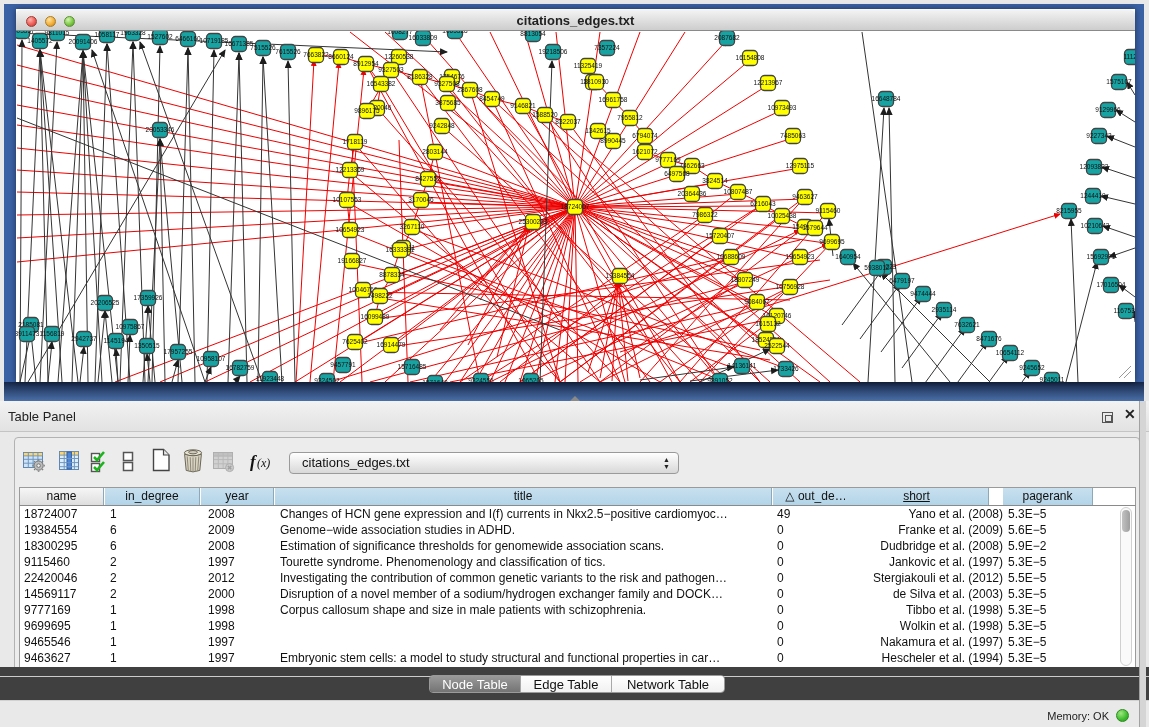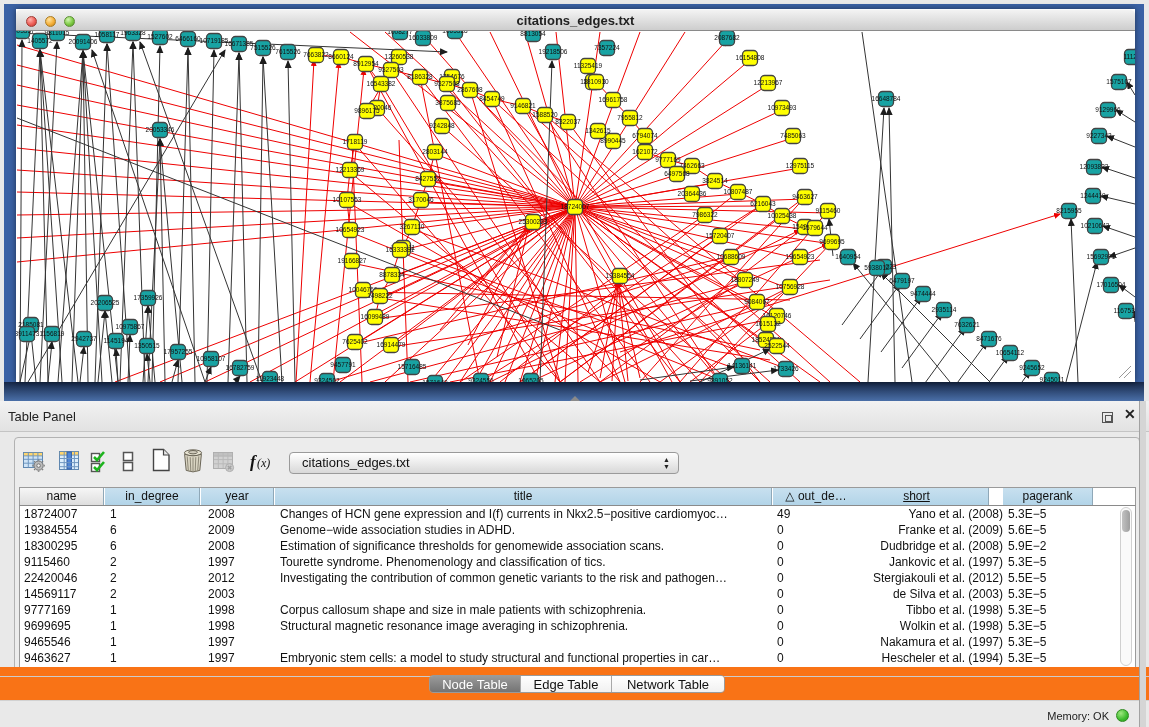--- a/index.html
+++ b/index.html
@@ -53,21 +53,21 @@
   background:#fff; border-right:1px solid #9a9a9a; }
 #sbar { position:absolute; left:2px; top:1px; width:12px; height:159px;
   background:#fafafa; border:1px solid #d0d0d0; border-radius:6px; }
 #sthumb { position:absolute; left:1px; top:2px; width:8px; height:22px;
   background:linear-gradient(90deg,#c2c2c2,#9e9e9e); border-radius:5px; }
 .row { position:absolute; left:0; width:1099px; height:16px; }
 .c { position:absolute; top:1px; font-size:12px; color:#111; white-space:nowrap;
   overflow:hidden; }
 .ctr { text-align:right; }
 #tabrow { position:absolute; left:0; top:667px; width:1149px; height:33px;
-  background:#f97316; }
+  background:#404040; }
 #tabline { position:absolute; left:0; top:9px; width:1149px; height:1px;
   background:#cccccc; }
 #seg { position:absolute; left:429px; top:8px; height:18px; border:1px solid #9a9a9a;
   border-radius:4px; overflow:hidden; display:flex; }
 .sg { height:18px; font-size:13px; line-height:17px; text-align:center;
   background:linear-gradient(#ffffff,#efefef); color:#111; }
 .sg.on { background:linear-gradient(#9a9a9a,#6f6f6f); color:#fff; }
 .sg + .sg { border-left:1px solid #a8a8a8; }
 #status { position:absolute; left:0; top:700px; width:1149px; height:27px;
   background:#e9e9e9; border-top:1px solid #d2d2d2; }
@@ -746,39 +746,39 @@
         <div class="c" style="left:90px;width:92px">2</div>
         <div class="c" style="left:188px;width:70px">2012</div>
         <div class="c" style="left:260px;width:494px">Investigating the contribution of common genetic variants to the risk and pathogen…</div>
         <div class="c" style="left:757px;width:68px">0</div>
         <div class="c ctr" style="left:825px;width:158px">Stergiakouli et al. (2012)</div>
         <div class="c" style="left:988px;width:100px">5.5E−5</div>
       </div>
 <div class="row" style="top:80px">
         <div class="c" style="left:4px;width:80px">14569117</div>
         <div class="c" style="left:90px;width:92px">2</div>
-        <div class="c" style="left:188px;width:70px">2003</div>
+        <div class="c" style="left:188px;width:70px">2000</div>
+        <div class="c" style="left:260px;width:494px">Disruption of a novel member of a sodium/hydrogen exchanger family and DOCK…</div>
         <div class="c" style="left:757px;width:68px">0</div>
         <div class="c ctr" style="left:825px;width:158px">de Silva et al. (2003)</div>
         <div class="c" style="left:988px;width:100px">5.3E−5</div>
       </div>
 <div class="row" style="top:96px">
         <div class="c" style="left:4px;width:80px">9777169</div>
         <div class="c" style="left:90px;width:92px">1</div>
         <div class="c" style="left:188px;width:70px">1998</div>
         <div class="c" style="left:260px;width:494px">Corpus callosum shape and size in male patients with schizophrenia.</div>
         <div class="c" style="left:757px;width:68px">0</div>
         <div class="c ctr" style="left:825px;width:158px">Tibbo et al. (1998)</div>
         <div class="c" style="left:988px;width:100px">5.3E−5</div>
       </div>
 <div class="row" style="top:112px">
         <div class="c" style="left:4px;width:80px">9699695</div>
         <div class="c" style="left:90px;width:92px">1</div>
         <div class="c" style="left:188px;width:70px">1998</div>
-        <div class="c" style="left:260px;width:494px">Structural magnetic resonance image averaging in schizophrenia.</div>
         <div class="c" style="left:757px;width:68px">0</div>
         <div class="c ctr" style="left:825px;width:158px">Wolkin et al. (1998)</div>
         <div class="c" style="left:988px;width:100px">5.3E−5</div>
       </div>
 <div class="row" style="top:128px">
         <div class="c" style="left:4px;width:80px">9465546</div>
         <div class="c" style="left:90px;width:92px">1</div>
         <div class="c" style="left:188px;width:70px">1997</div>
         <div class="c" style="left:757px;width:68px">0</div>
         <div class="c ctr" style="left:825px;width:158px">Nakamura et al. (1997)</div>

